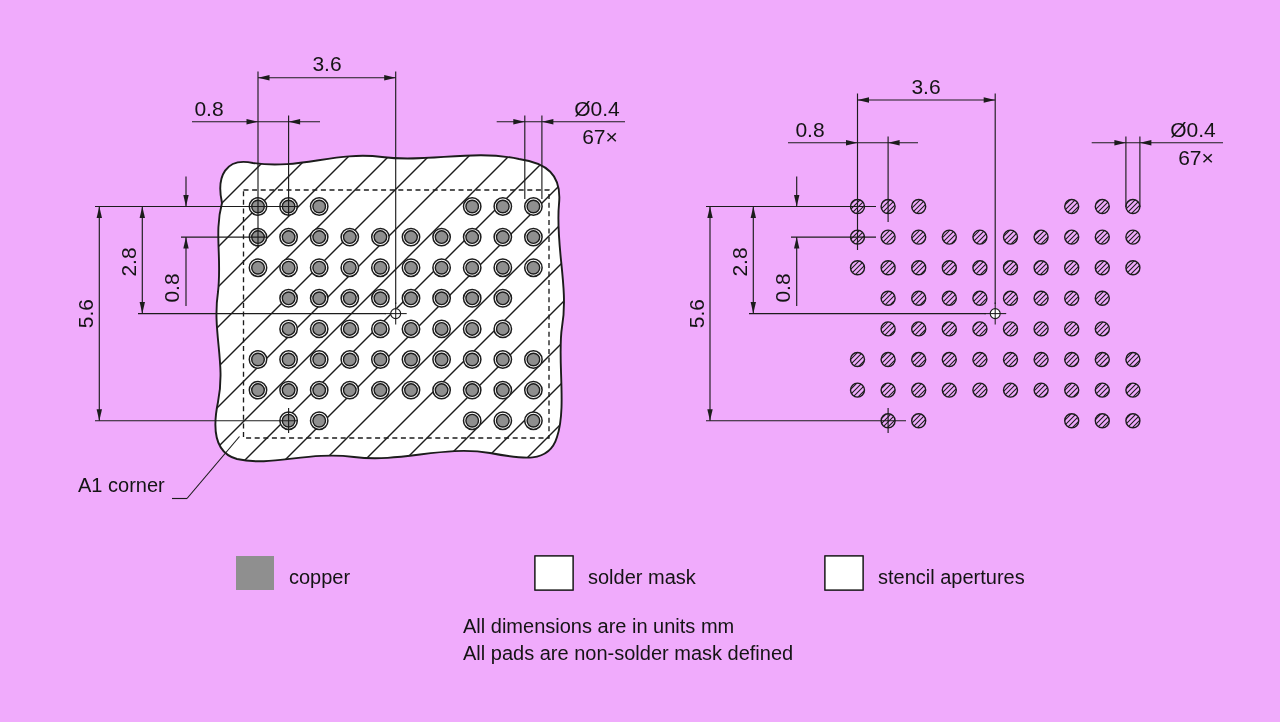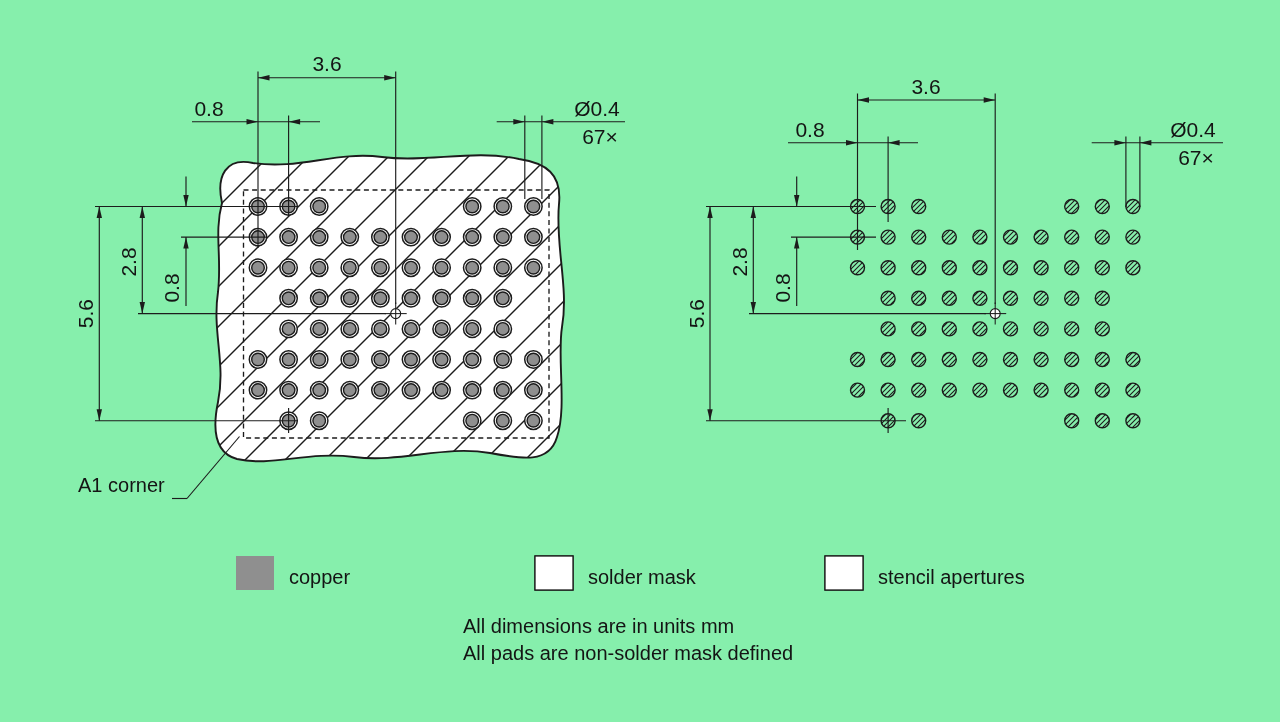--- a/index.html
+++ b/index.html
@@ -1,16 +1,16 @@
 <!DOCTYPE html>
 <html><head>
 <meta charset="utf-8">
 <style>
   html,body{margin:0;padding:0;background:#ffffff;}
-  .page{width:1280px;height:722px;background:#86efac;position:relative;overflow:hidden;}
+  .page{width:1280px;height:722px;background:#f0abfc;position:relative;overflow:hidden;}
   svg{display:block;}
   text{font-family:"Liberation Sans","DejaVu Sans",sans-serif;fill:#141414;}
   .dimtxt{font-size:21px;text-anchor:middle;}
   .lbl{font-size:20px;}
   .dim{stroke:#1c1c1c;stroke-width:1.15;fill:none;}
   .thin{stroke:#1c1c1c;stroke-width:1.05;fill:none;}
   .dashed{stroke:#1c1c1c;stroke-width:1.35;fill:none;stroke-dasharray:5 3.6;}
   .outline{fill:#ffffff;stroke:#1c1c1c;stroke-width:1.9;}
   .swatch{fill:#ffffff;stroke:#1c1c1c;stroke-width:1.3;}
 </style>

